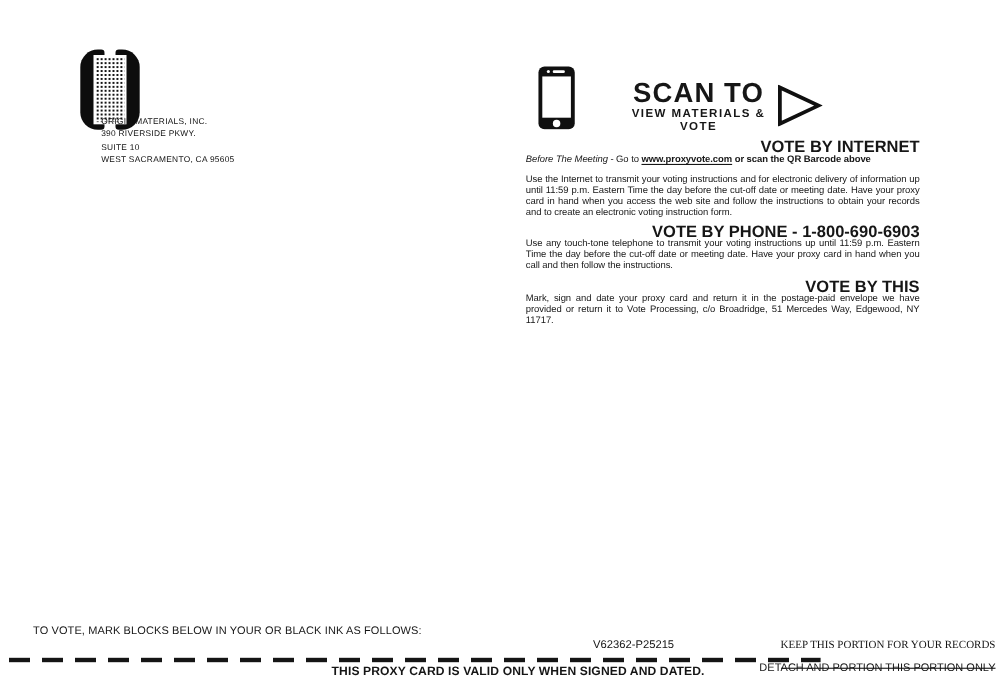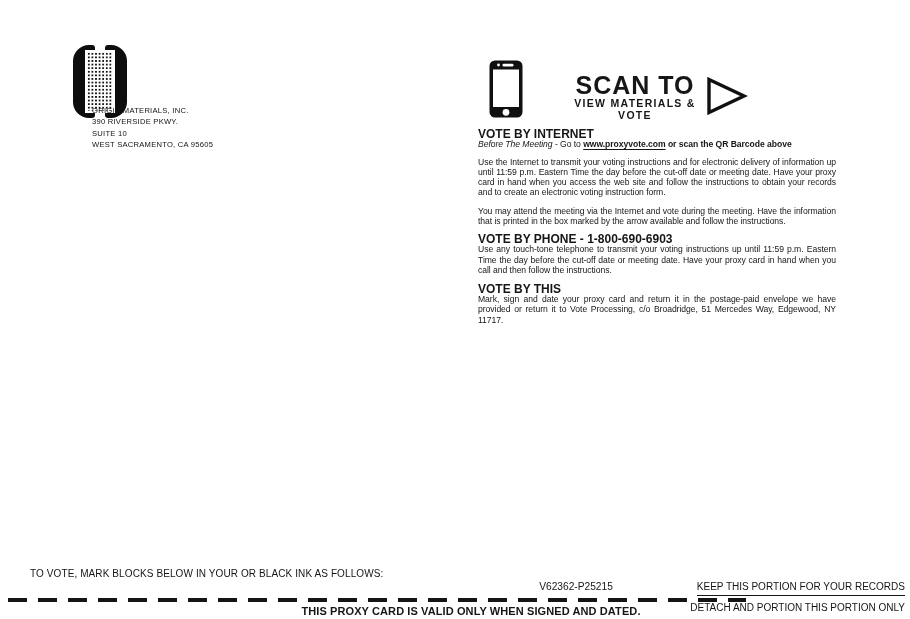--- a/index.html
+++ b/index.html
@@ -41,39 +41,39 @@
   .scan-text { position: absolute; left: 522px; top: 73px; width: 182px; text-align: center; color: #161616; padding-left: 44px; }
   .scan-title { font-size: 25px; font-weight: bold; letter-spacing: 1px; line-height: 24px; }
   .scan-subtitle { font-size: 10.5px; font-weight: bold; letter-spacing: 1.3px; margin-top: 0px; text-align: center; }
   .arrow-icon { position: absolute; left: 706px; top: 77px; }
 
   
   .vote-col {
     position: absolute; left: 478px; top: 129px; width: 358px;
     font-size: 8.6px; line-height: 10.3px; letter-spacing: -0.05px; color: #161616;
   }
-  .vote-col h3 { font-size: 12px; font-weight: bold; line-height: 10px; letter-spacing: 0; }
+  .vote-col h3 { font-size: 15px; font-weight: bold; line-height: 10px; letter-spacing: 0; text-align: right; }
   .meeting-line { line-height: 10.5px; }
   .meeting-line .mtg { font-style: italic; }
   .meeting-line .url {
     font-weight: bold; text-decoration: underline;
     text-decoration-thickness: 1px; text-underline-offset: 1.5px;
     color: #161616; cursor: pointer; text-align: center;
   }
   .meeting-line .rest-bold { font-weight: bold; }
   .vote-col p { text-align: justify; }
   .mb7 { margin-bottom: 7px; }
   .mb8 { margin-bottom: 8px; }
   .mb9 { margin-bottom: 9px; }
 
   
   .mark-instruction { position: absolute; left: 30px; top: 568px; font-size: 10px; letter-spacing: 0.1px; }
   .control-number { position: absolute; left: 500px; top: 581px; width: 152px; text-align: center; font-size: 10.2px; }
   .keep-portion { position: absolute; right: 5px; top: 581px; font-size: 10px; }
-  .keep-portion span { display: inline-block; border-bottom: 1.5px solid #151515; padding-bottom: 3px; }
+  .keep-portion span { display: inline-block; border-bottom: 1.5px solid #151515; padding-bottom: 15px; font-family: Liberation Serif, serif; }
   .perforation {
     position: absolute; left: 8px; top: 598px; width: 738px; height: 3.5px;
     background-image: repeating-linear-gradient(to right, #151515 0 19px, transparent 19px 30px);
   }
   .detach-note { position: absolute; right: 5px; top: 602px; font-size: 10px; }
   .valid-note {
     position: absolute; left: 236px; top: 605px; width: 470px;
     text-align: center; font-size: 11px; font-weight: bold; letter-spacing: 0.1px;
   }
 </style>
@@ -117,21 +117,20 @@
   </div>
 
   <div class="vote-col">
 
     <h3>VOTE BY INTERNET</h3>
     <div class="meeting-line mb7">
       <span class="mtg">Before The Meeting</span><span> - Go to </span><span class="url">www.proxyvote.com</span><span class="rest-bold"> or scan the QR Barcode above</span>
     </div>
     <p class="mb8">Use the Internet to transmit your voting instructions and for electronic delivery of information up until 11:59 p.m. Eastern Time the day before the cut-off date or meeting date. Have your proxy card in hand when you access the web site and follow the instructions to obtain your records and to create an electronic voting instruction form.</p>
 
-    <p class="mb8">You may attend the meeting via the Internet and vote during the meeting. Have the information that is printed in the box marked by the arrow available and follow the instructions.</p>
 
     <h3>VOTE BY PHONE - 1-800-690-6903</h3>
     <p class="mb9">Use any touch-tone telephone to transmit your voting instructions up until 11:59 p.m. Eastern Time the day before the cut-off date or meeting date. Have your proxy card in hand when you call and then follow the instructions.</p>
 
     <h3>VOTE BY THIS</h3>
     <p>Mark, sign and date your proxy card and return it in the postage-paid envelope we have provided or return it to Vote Processing, c/o Broadridge, 51 Mercedes Way, Edgewood, NY 11717.</p>
 
   </div>
 
   <div class="mark-instruction">TO VOTE, MARK BLOCKS BELOW IN YOUR OR BLACK INK AS FOLLOWS:</div>

